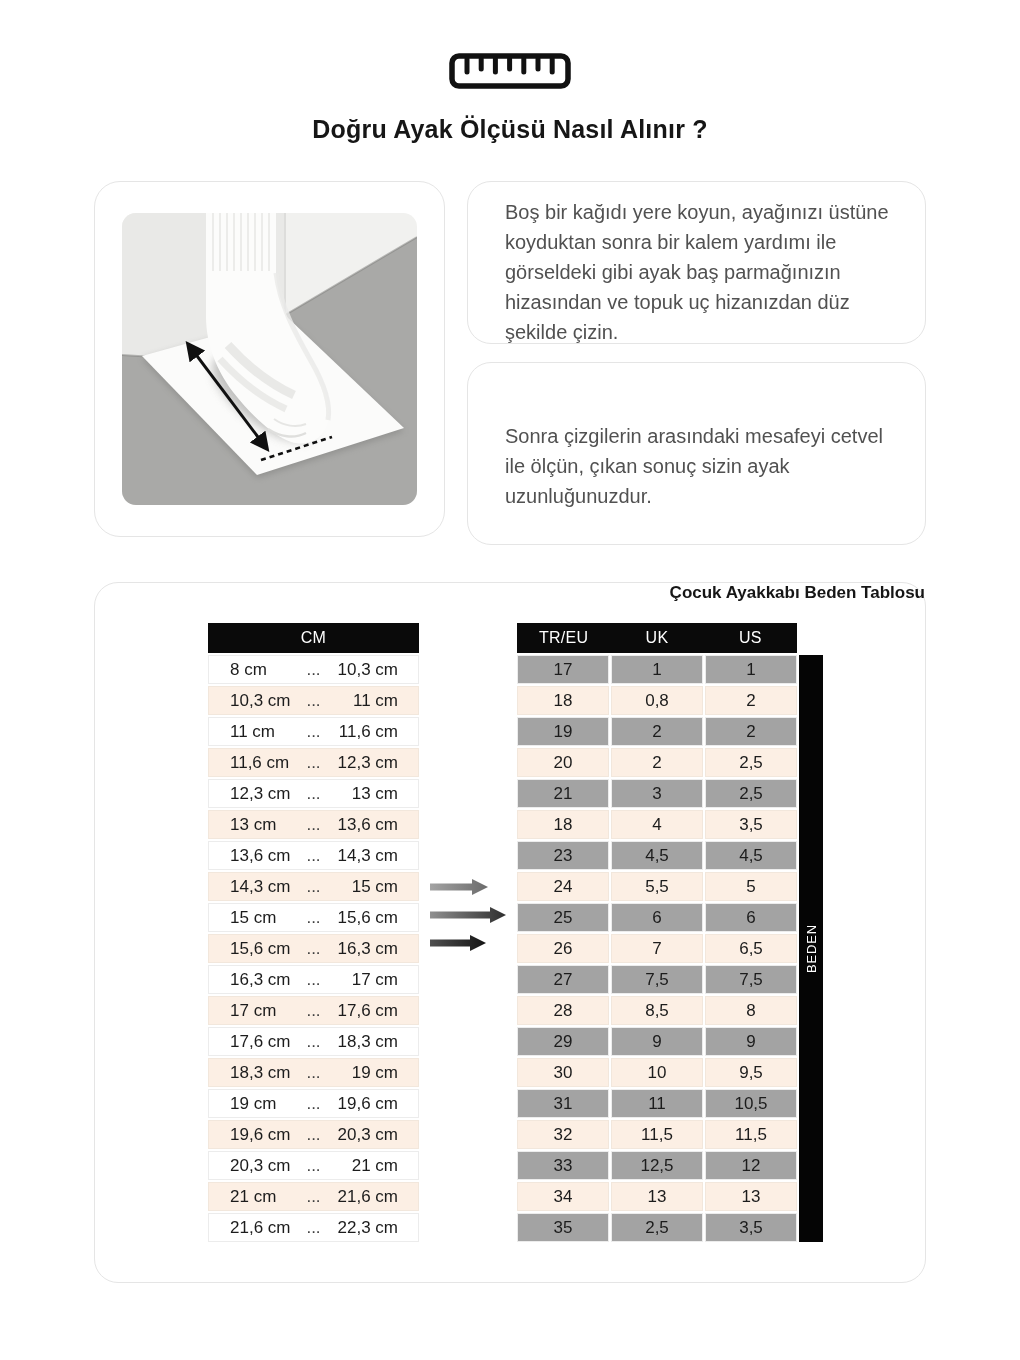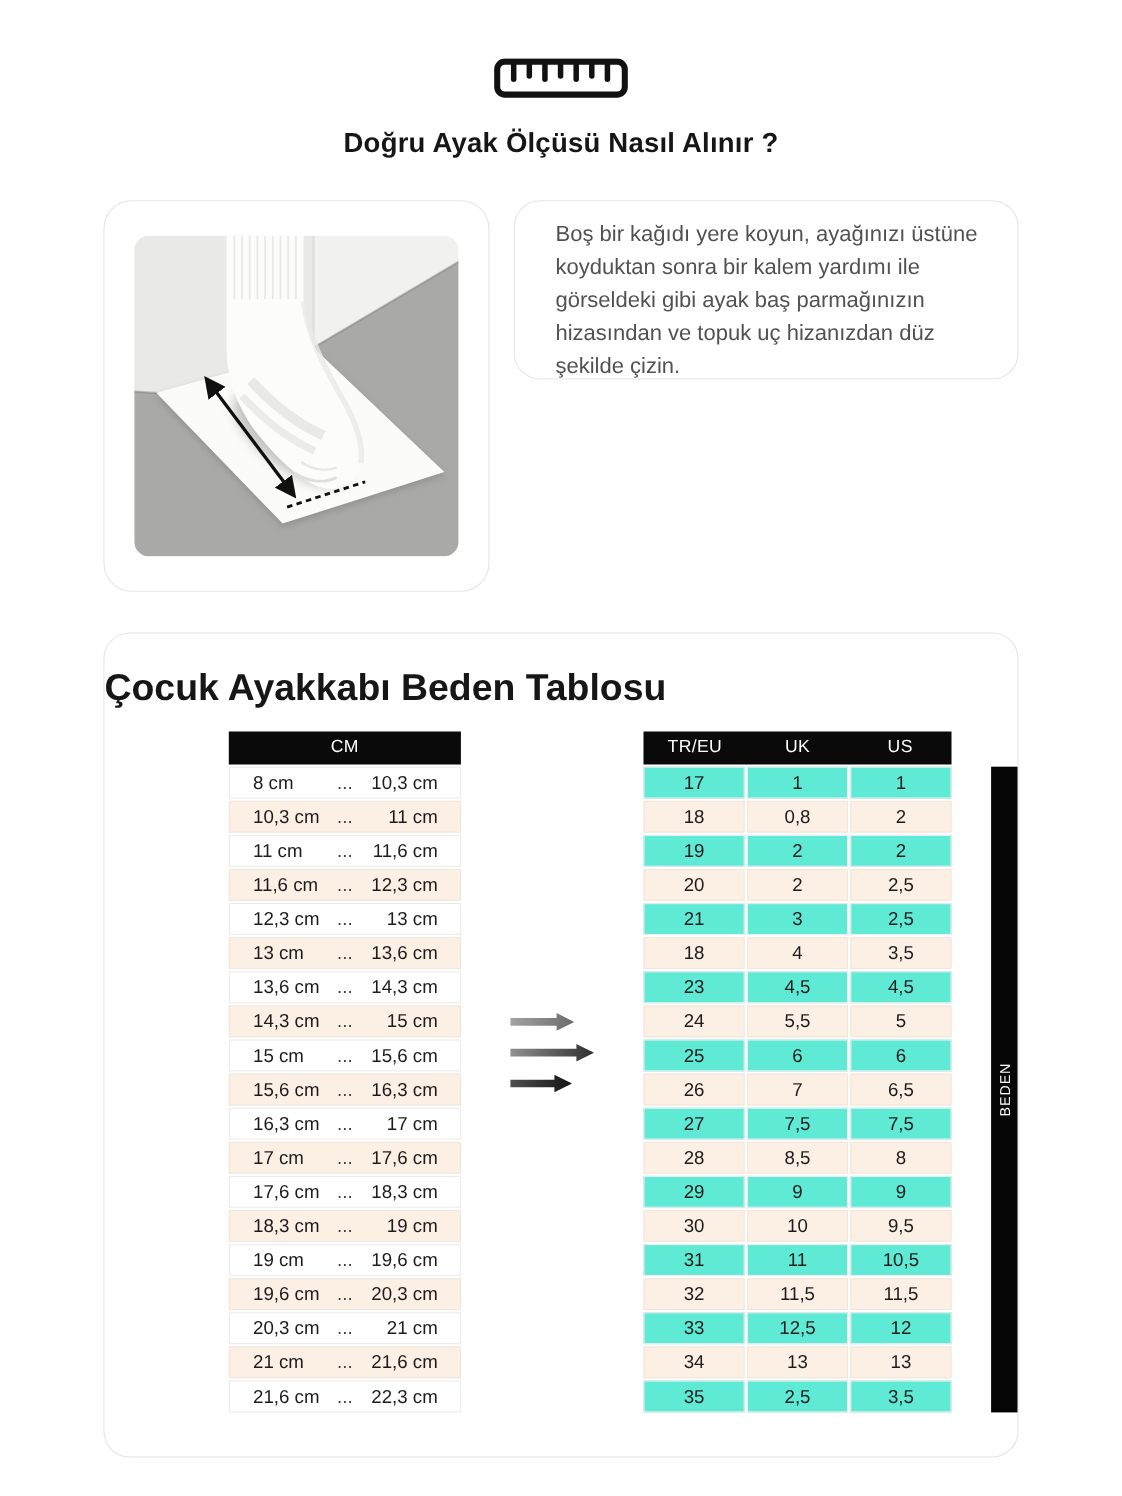--- a/index.html
+++ b/index.html
@@ -18,42 +18,42 @@
   .photo { width:295px; height:292px; margin:31px 0 0 27px; border-radius:14px; overflow:hidden; }
   .photo svg { display:block; }
   .steps { flex:1; display:flex; flex-direction:column; gap:18px; }
   .step-card { border:1px solid var(--card-border,#e5e5e5); border-radius:24px; background:#fff; }
   .step-card p { font-size:20px; line-height:30px; color:var(--body-text,#515151); }
   .step-1 { height:163px; padding:15px 36px 0 37px; }
   .step-2 { height:183px; padding:58px 36px 0 37px; }
 
   
   .table-card { width:832px; margin:37px auto 0; border:1px solid var(--card-border,#e5e5e5); border-radius:24px; padding-bottom:40px; }
-  .table-title { margin-top:30px; text-align:left; font-size:34px; font-weight:700; color:var(--heading-text,#161616); }
-  .tables-row { display:flex; align-items:flex-start; padding-left:113px; margin-top:20px;justify-content:space-between; }
+  .table-title { text-align:right; font-size:17px; font-weight:700; color:var(--heading-text,#161616); }
+  .tables-row { display:flex; align-items:flex-start; padding-left:113px; margin-top:20px; }
 
   .cm-table { width:211px; flex:none; }
   .cm-header { height:30px; background:var(--table-header-bg,#0a0a0a); color:#fff; font-size:16px;
                display:flex; align-items:center; justify-content:center; letter-spacing:.3px; }
   .cm-rows { display:flex; flex-direction:column; gap:2px; margin-top:2px; }
   .cm-row { height:29px; display:grid; grid-template-columns:88px 1fr 88px; align-items:center;
             border:1px solid #ececec; background:#fff; font-size:17px; color:#1c1c1c; }
   .cm-row.alt { background:var(--accent-row,#fcefe4); border-color:#f2e7dc; }
   .cm-cell.c0 { padding-left:21px; text-align:left; }
   .cm-cell.c1 { text-align:center; color:#3d3d3d; }
   .cm-cell.c2 { padding-right:20px; text-align:right; }
 
   .arrows { width:98px; flex:none; display:flex; justify-content:center; margin-top:250px; }
 
   .size-table { width:280px; flex:none; }
   .size-header { height:30px; background:var(--table-header-bg,#0a0a0a); color:#fff; font-size:16px;
                  display:grid; grid-template-columns:1fr 1fr 1fr; align-items:center; text-align:center; letter-spacing:.3px; }
   .size-rows { display:flex; flex-direction:column; gap:2px; margin-top:2px; }
   .size-row { display:grid; grid-template-columns:1fr 1fr 1fr; gap:2px; }
-  .size-cell { height:29px; border:1px solid #ececec; background:#5eead4; font-size:17px; color:#1c1c1c;
+  .size-cell { height:29px; border:1px solid #ececec; background:#a3a3a3; font-size:17px; color:#1c1c1c;
                display:flex; align-items:center; justify-content:center; }
   .size-row.alt .size-cell { background:var(--accent-row,#fcefe4); border-color:#f2e7dc; }
 
   .beden-bar { width:24px; height:587px; margin:32px 0 0 2px; background:#050505; flex:none;
                display:flex; align-items:center; justify-content:center; }
   .beden-text { color:#fff; font-size:13px; letter-spacing:.8px; white-space:nowrap; transform:rotate(-90deg); }
 </style>
 </head>
 <body>
 
@@ -128,20 +128,23 @@
           <g>
             <line x1="66" y1="131" x2="145" y2="236" stroke="#101010" stroke-width="3" marker-start="url(#ah)" marker-end="url(#ah)"></line>
             <line x1="139" y1="247" x2="210" y2="224" stroke="#101010" stroke-width="2.6" stroke-dasharray="5 4"></line>
           </g>
         </svg>
       </div>
     </div>
     <div class="steps">
       <div class="step-card step-1">
         <p>Boş bir kağıdı yere koyun, ayağınızı üstüne koyduktan sonra bir kalem yardımı ile görseldeki gibi ayak baş parmağınızın hizasından ve topuk uç hizanızdan düz şekilde çizin.</p>
+      </div>
+      <div class="step-card step-2">
+        <p>Sonra çizgilerin arasındaki mesafeyi cetvel ile ölçün, çıkan sonuç sizin ayak uzunluğunuzdur.</p>
       </div>
     </div>
   </section>
 
   <section class="table-card">
     <h2 class="table-title">Çocuk Ayakkabı Beden Tablosu</h2>
     <div class="tables-row">
       <div class="cm-table">
         <div class="cm-header">CM</div>
         <div class="cm-rows">

